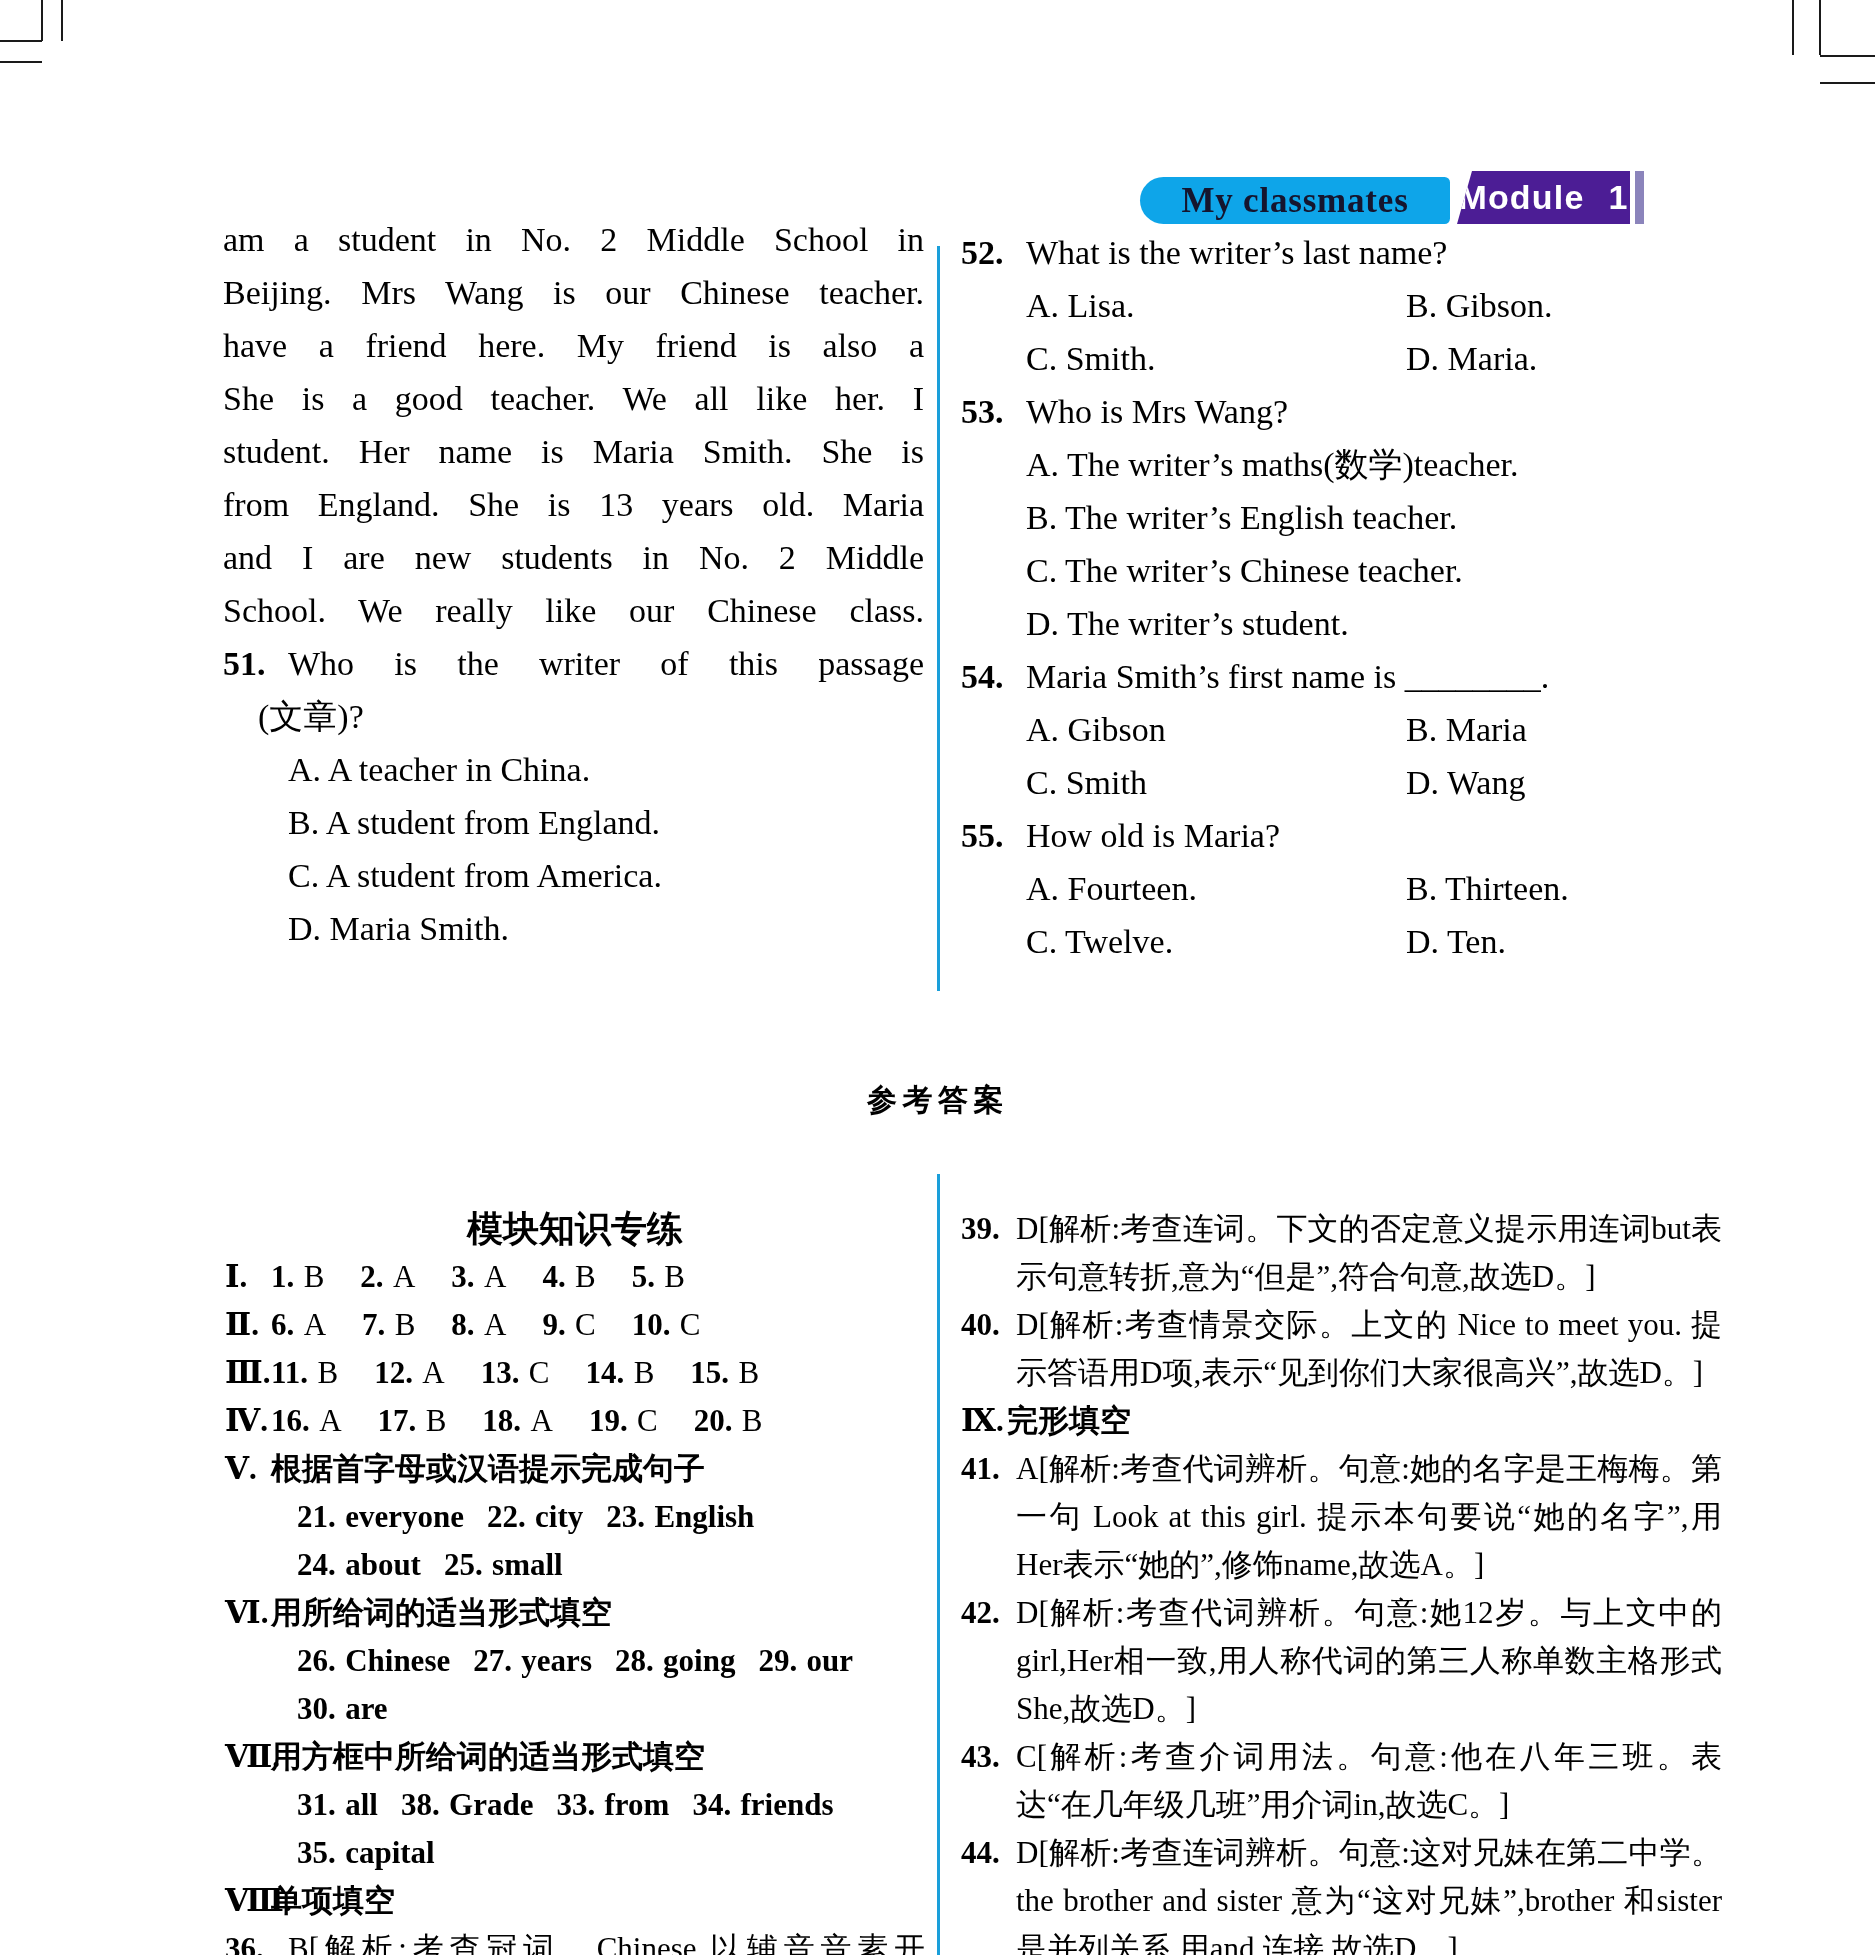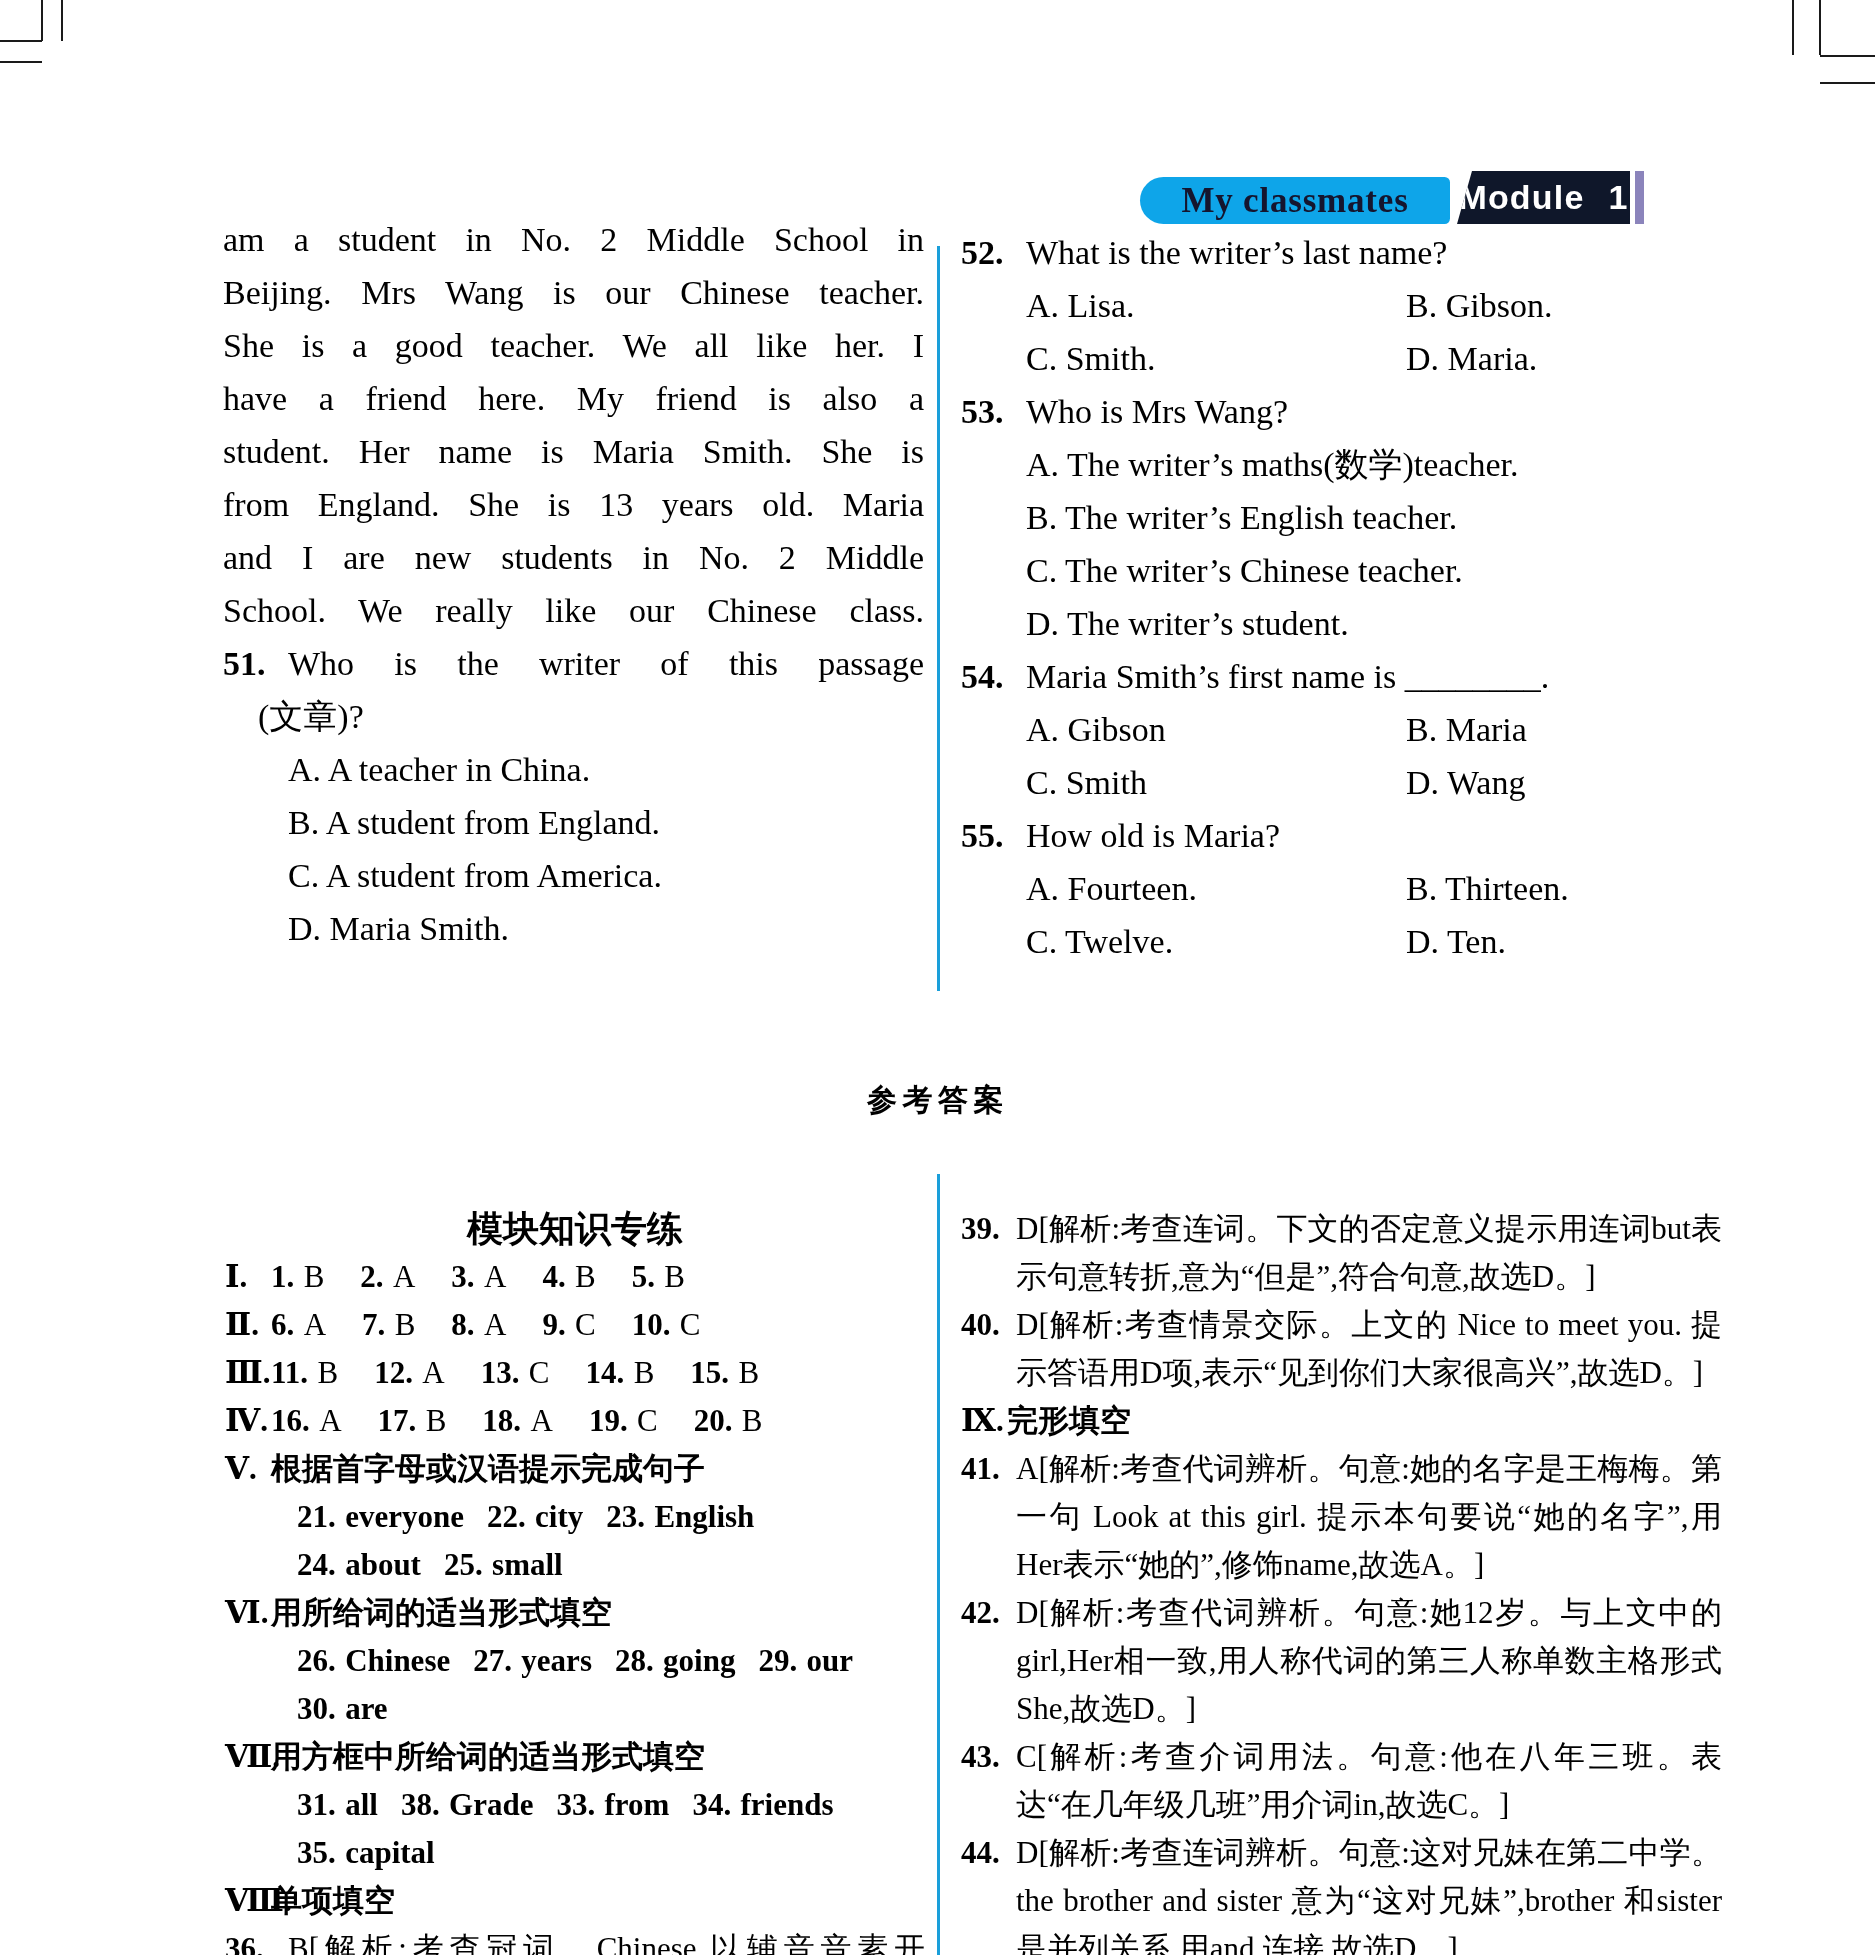--- a/index.html
+++ b/index.html
@@ -7,21 +7,21 @@
   .page{position:absolute;inset:0;background:#fff;overflow:hidden;}
 
   
   .crop{position:absolute;background:#1a1a1a;}
 
   
   .title-box{position:absolute;left:1140px;top:177px;width:310px;height:47px;
     background:#0ea5e9;border-radius:24px 5.5px 5.5px 24px;
     display:flex;align-items:center;justify-content:center;}
   .title-box span{font-size:35px;font-weight:bold;color:#15152e;letter-spacing:0.8px;}
-  .module-box{position:absolute;left:1457px;top:171px;width:173px;height:53px;background:#0f172a;
+  .module-box{position:absolute;left:1457px;top:171px;width:173px;height:53px;background:#4c1d95;
     clip-path:polygon(15px 0,100% 0,100% 100%,0 100%);
     display:flex;align-items:center;justify-content:center;}
   .module-box span{font-family:"Liberation Sans","DejaVu Sans",sans-serif;font-weight:bold;
     font-size:34px;color:#ffffff;word-spacing:13.3px;letter-spacing:1.2px;}
   .module-bar{position:absolute;left:1635px;top:171px;width:8.6px;height:53px;background:#8b84bb;}
 
   
   .divider{position:absolute;left:937px;width:2.7px;background:#1a9fda;}
   .divider-top{top:246px;height:745px;}
   .divider-bottom{top:1174px;height:1205px;}
@@ -82,22 +82,22 @@
   </div>
   <div class="module-bar"></div>
 
   <div class="divider divider-top"></div>
   <div class="divider divider-bottom"></div>
 
   <div class="qcol qcol-left">
     <div class="passage">
       <div class="p-line">am a student in No. 2 Middle School in</div>
       <div class="p-line">Beijing. Mrs Wang is our Chinese teacher.</div>
+      <div class="p-line">have a friend here. My friend is also a</div>
       <div class="p-line">She is a good teacher. We all like her. I</div>
-      <div class="p-line">have a friend here. My friend is also a</div>
       <div class="p-line">student. Her name is Maria Smith. She is</div>
       <div class="p-line">from England. She is 13 years old. Maria</div>
       <div class="p-line">and I are new students in No. 2 Middle</div>
       <div class="p-line">School. We really like our Chinese class.</div>
     </div>
     <div class="question">
       <div class="q-line">
         <b class="qnum">51.</b>
         <span class="qtext stretch">Who is the writer of this passage</span>
       </div>

